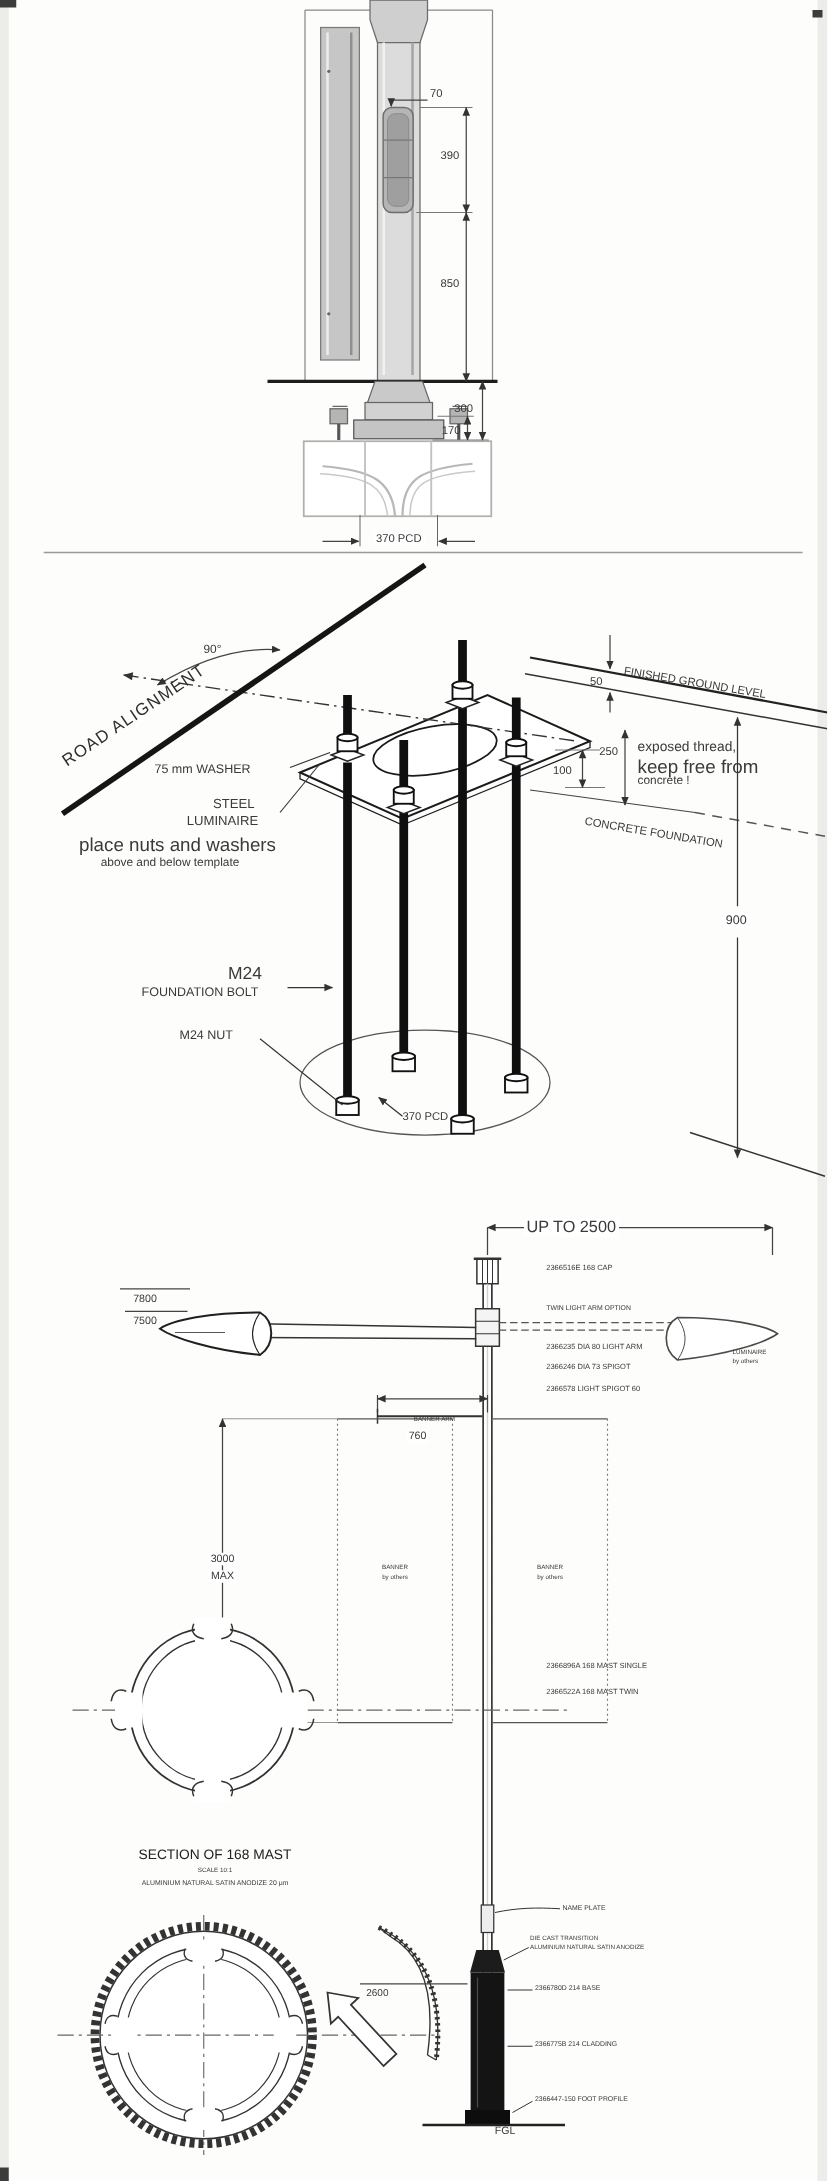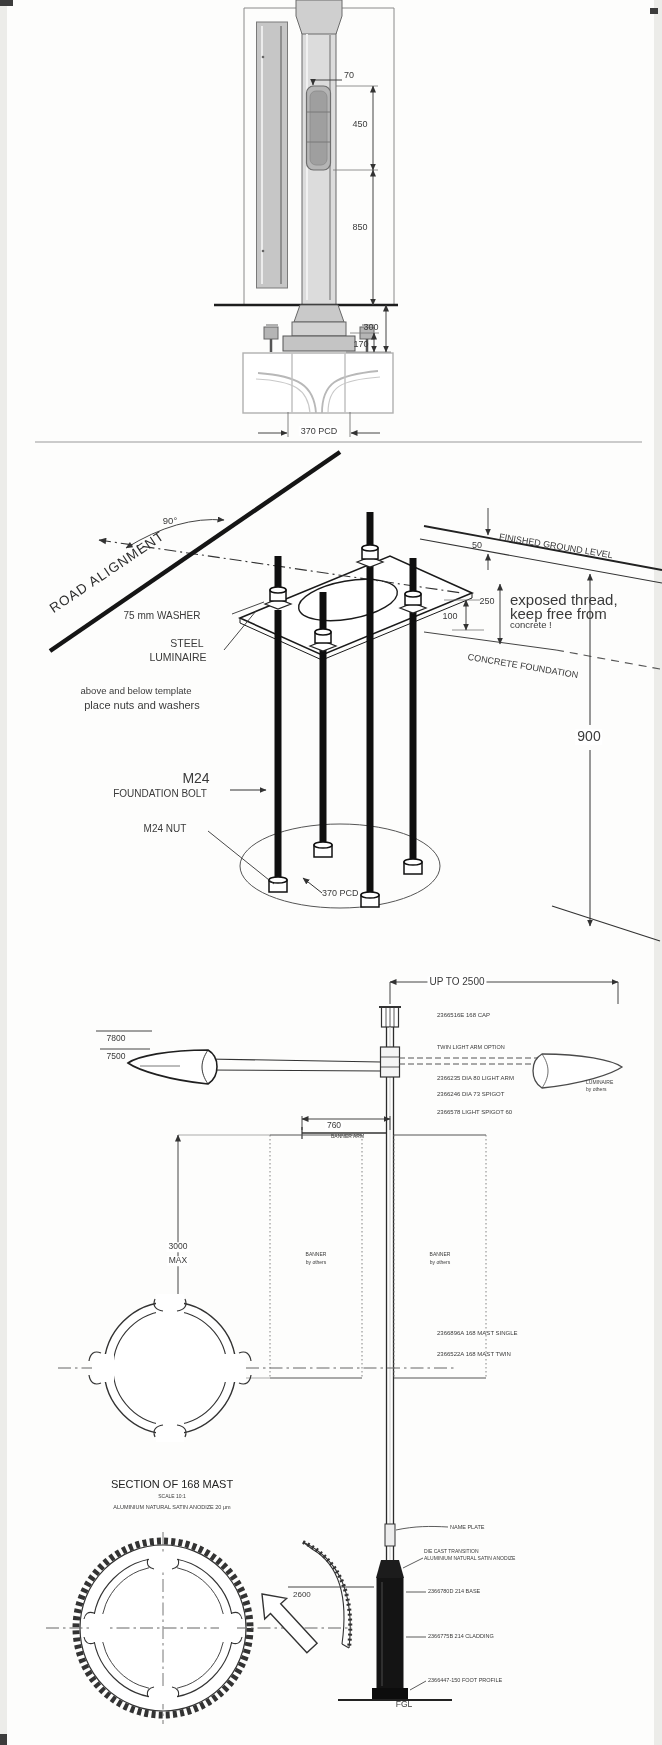--- a/index.html
+++ b/index.html
@@ -264,58 +264,58 @@
       <path d="M382,1582 V1686" stroke="#4a4a4a" stroke-width="1"></path>
       <rect x="372" y="1688" width="36" height="12" fill="#0d0d0d"></rect>
       <path d="M338,1700 H452" stroke="#222" stroke-width="2"></path>
 
       <path d="M288,1587 H374" stroke="#444" stroke-width="1"></path>
       <path d="M426,1592 H406 M426,1637 H406 M426,1681 L410,1690" stroke="#333" stroke-width="0.8"></path>
     </g>
   </svg>
 
   <div class="lbl c" style="left:349px;top:75px;font-size:9px">70</div>
-  <div class="lbl c" style="left:360px;top:124px;font-size:9px">450</div>
+  <div class="lbl c" style="left:360px;top:124px;font-size:9px">390</div>
   <div class="lbl c" style="left:360px;top:227px;font-size:9px">850</div>
   <div class="lbl c" style="left:371px;top:327px;font-size:9px">300</div>
   <div class="lbl c" style="left:361px;top:344px;font-size:9px">170</div>
   <div class="lbl c bg" style="left:319px;top:431px;font-size:9px">370 PCD</div>
 
   <div class="lbl c" style="left:170px;top:521px;font-size:9.5px">90°</div>
   <div class="lbl rot-road" style="left:107px;top:572px;font-size:13.5px">ROAD ALIGNMENT</div>
   <div class="lbl rot10" style="left:556px;top:546px;font-size:9px">FINISHED GROUND LEVEL</div>
   <div class="lbl c" style="left:477px;top:545px;font-size:9px">50</div>
   <div class="lbl c" style="left:487px;top:601px;font-size:9px">250</div>
-  <div class="lbl" style="left:510px;top:592px;font-size:15px">exposed thread,</div>
+  <div class="lbl" style="left:510px;top:592px;font-size:11px">exposed thread,</div>
   <div class="lbl" style="left:510px;top:606px;font-size:15px">keep free from</div>
   <div class="lbl" style="left:510px;top:620px;font-size:9.5px">concrete !</div>
   <div class="lbl c" style="left:450px;top:616px;font-size:9px">100</div>
   <div class="lbl rot10" style="left:523px;top:666px;font-size:9px">CONCRETE FOUNDATION</div>
   <div class="lbl c" style="left:162px;top:616px;font-size:10px">75 mm WASHER</div>
   <div class="lbl c" style="left:187px;top:644px;font-size:10.5px">STEEL</div>
   <div class="lbl c" style="left:178px;top:658px;font-size:10.5px">LUMINAIRE</div>
-  <div class="lbl c" style="left:142px;top:705px;font-size:11px">place nuts and washers</div>
+  <div class="lbl c" style="left:142px;top:677px;font-size:15px">place nuts and washers</div>
   <div class="lbl c" style="left:136px;top:691px;font-size:9.5px">above and below template</div>
   <div class="lbl c" style="left:196px;top:779px;font-size:14px">M24</div>
   <div class="lbl c" style="left:160px;top:794px;font-size:10px">FOUNDATION BOLT</div>
   <div class="lbl c" style="left:165px;top:829px;font-size:10px">M24 NUT</div>
   <div class="lbl" style="left:322px;top:888px;font-size:9px">370 PCD</div>
-  <div class="lbl c bg" style="left:589px;top:737px;font-size:14px">900</div>
-
-  <div class="lbl c bg" style="left:457px;top:982px;font-size:10px">UP TO 2500</div>
+  <div class="lbl c bg" style="left:589px;top:737px;font-size:10px">900</div>
+
+  <div class="lbl c bg" style="left:457px;top:982px;font-size:13px">UP TO 2500</div>
   <div class="lbl" style="left:437px;top:1012px;font-size:6px">2366516E 168 CAP</div>
   <div class="lbl" style="left:437px;top:1044px;font-size:5.5px">TWIN LIGHT ARM OPTION</div>
   <div class="lbl" style="left:437px;top:1075px;font-size:6px">2366235 DIA 80 LIGHT ARM</div>
   <div class="lbl" style="left:437px;top:1091px;font-size:6px">2366246 DIA 73 SPIGOT</div>
   <div class="lbl" style="left:437px;top:1109px;font-size:6px">2366578 LIGHT SPIGOT 60</div>
   <div class="lbl" style="left:586px;top:1080px;font-size:5px">LUMINAIRE</div>
   <div class="lbl" style="left:586px;top:1087px;font-size:5px">by others</div>
   <div class="lbl c" style="left:116px;top:1039px;font-size:8.5px">7800</div>
   <div class="lbl c" style="left:116px;top:1057px;font-size:8.5px">7500</div>
-  <div class="lbl c bg" style="left:334px;top:1126px;font-size:8.5px">760</div>
+  <div class="lbl c bg" style="left:334px;top:1149px;font-size:8.5px">760</div>
   <div class="lbl" style="left:331px;top:1134px;font-size:5px">BANNER ARM</div>
   <div class="lbl c" style="left:316px;top:1255px;font-size:5px">BANNER</div>
   <div class="lbl c" style="left:316px;top:1263px;font-size:5px">by others</div>
   <div class="lbl c" style="left:440px;top:1255px;font-size:5px">BANNER</div>
   <div class="lbl c" style="left:440px;top:1263px;font-size:5px">by others</div>
   <div class="lbl c bg" style="left:178px;top:1247px;font-size:8.5px">3000</div>
   <div class="lbl c bg" style="left:178px;top:1261px;font-size:8.5px">MAX</div>
   <div class="lbl" style="left:437px;top:1330px;font-size:6px">2366896A 168 MAST SINGLE</div>
   <div class="lbl" style="left:437px;top:1351px;font-size:6px">2366522A 168 MAST TWIN</div>
   <div class="lbl c" style="left:172px;top:1484px;font-size:11px;color:#222">SECTION OF 168 MAST</div>

